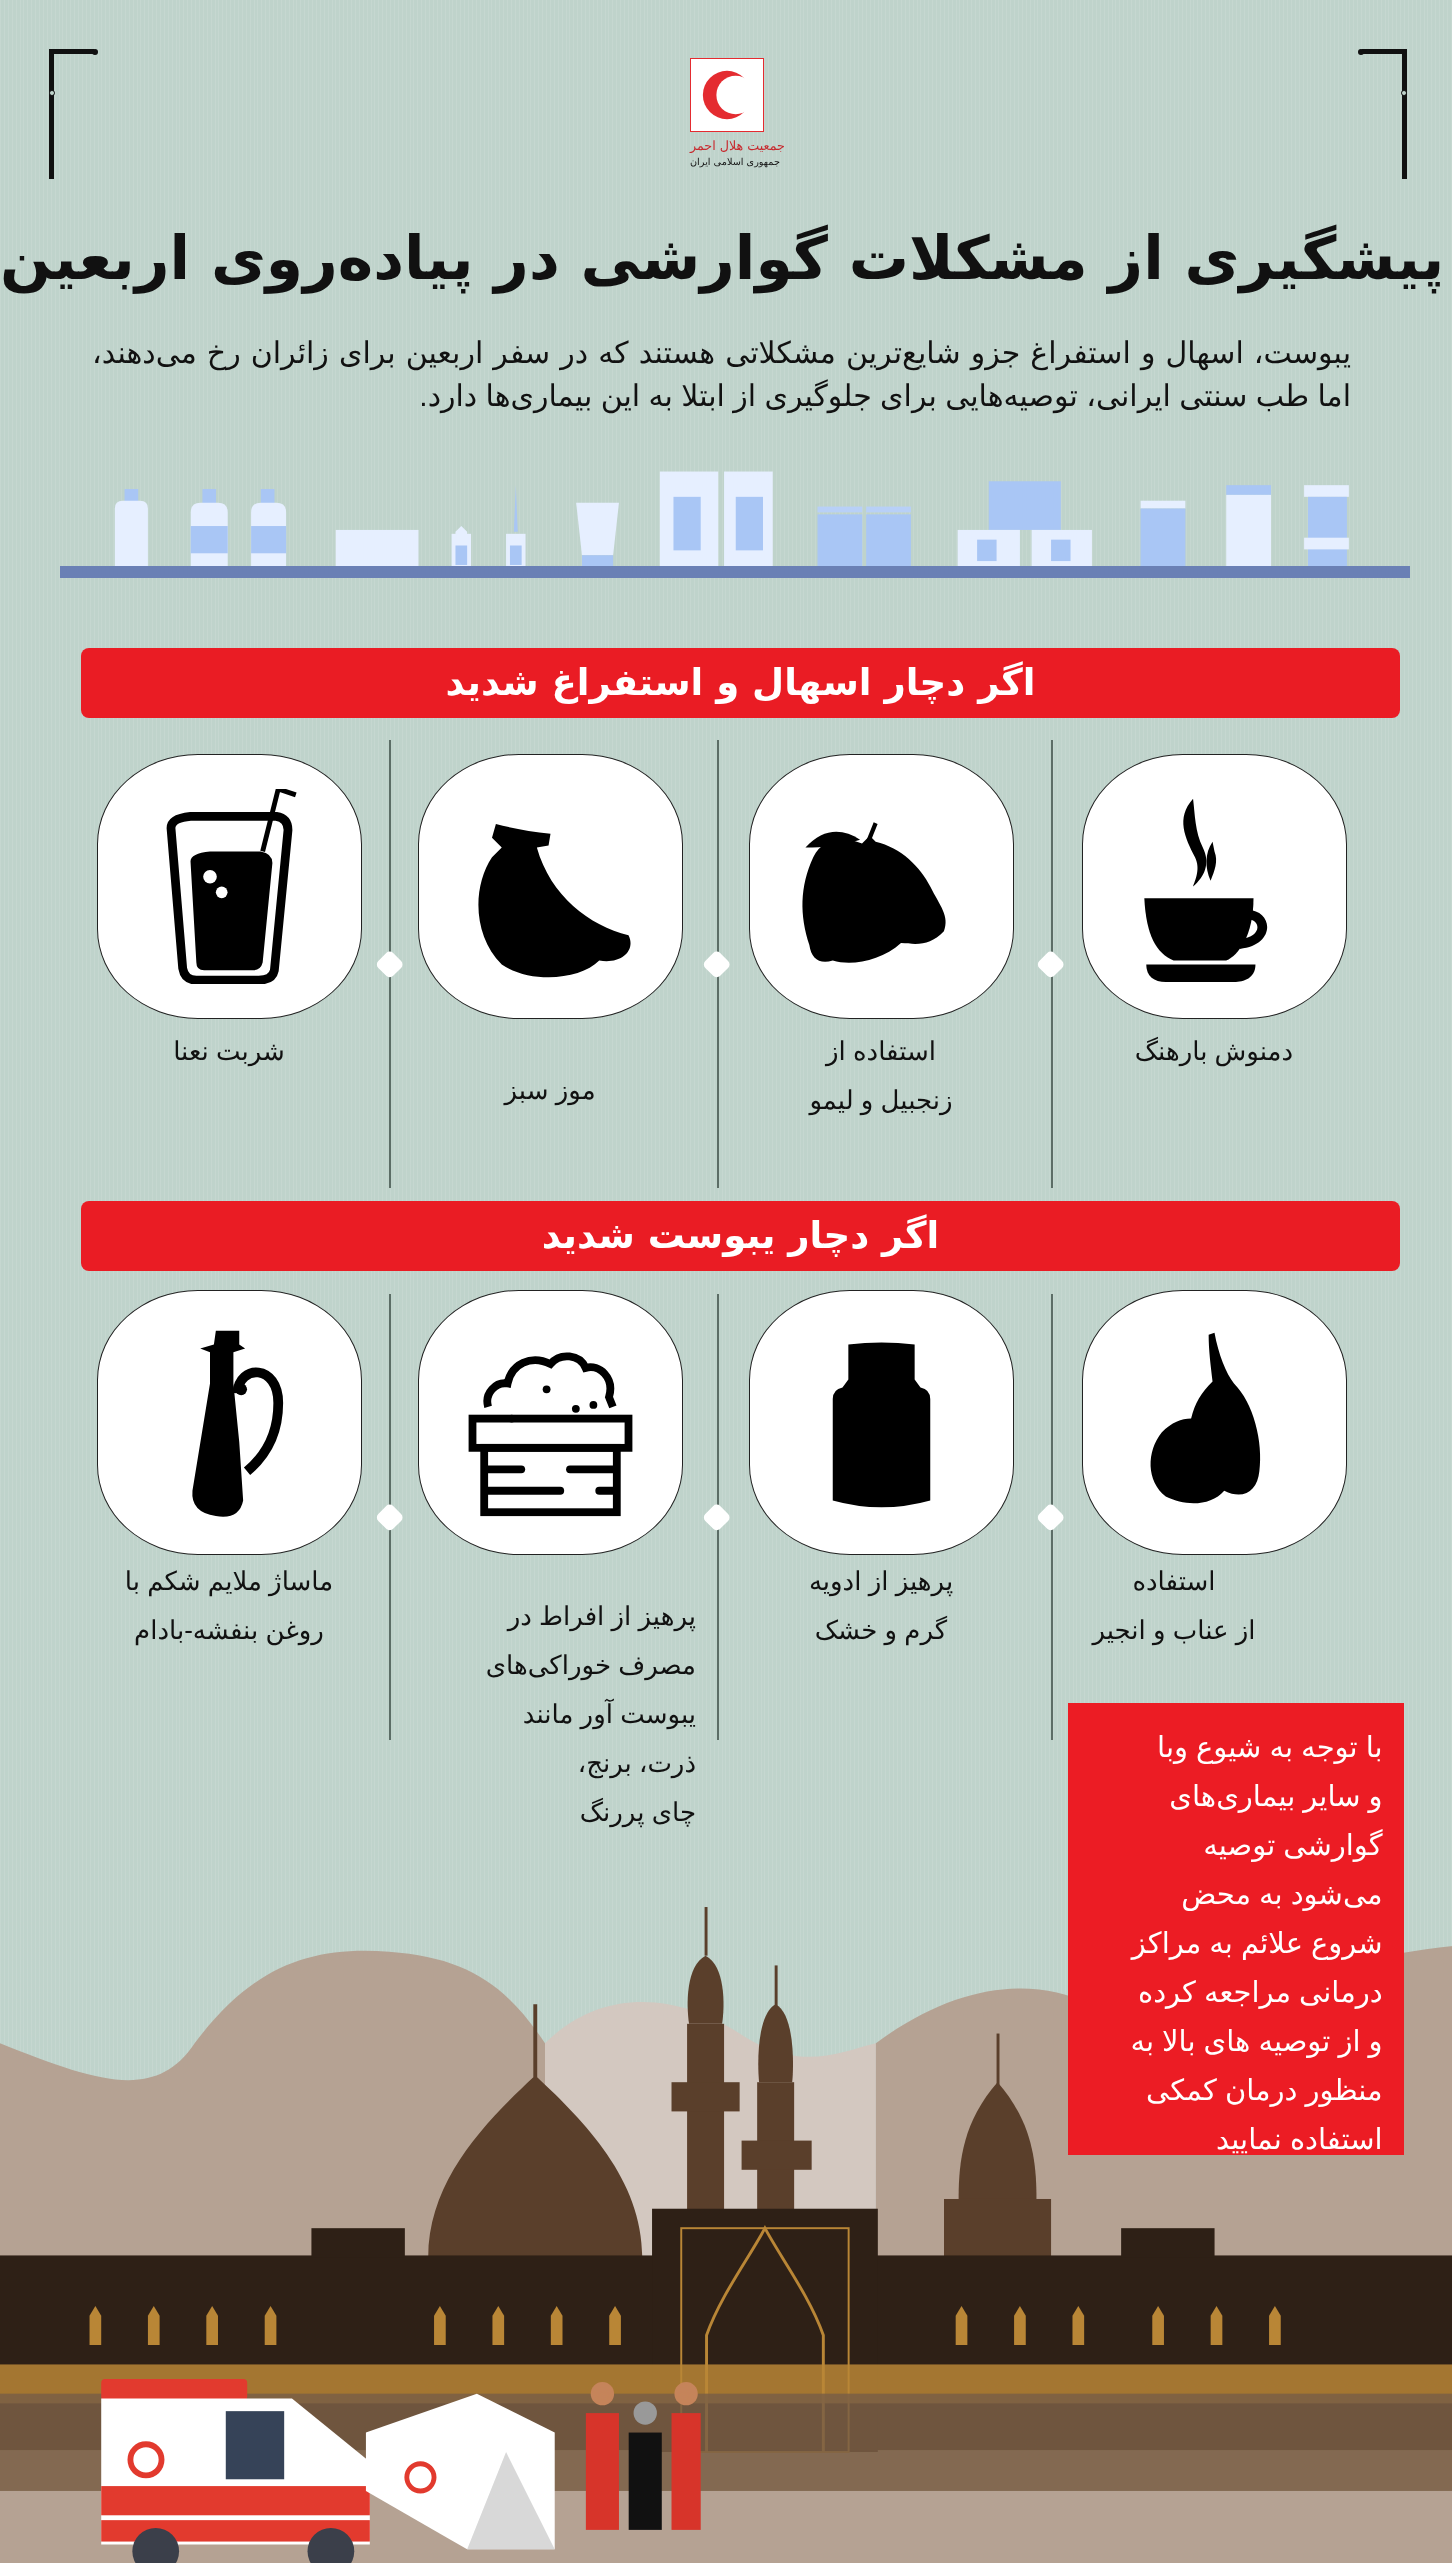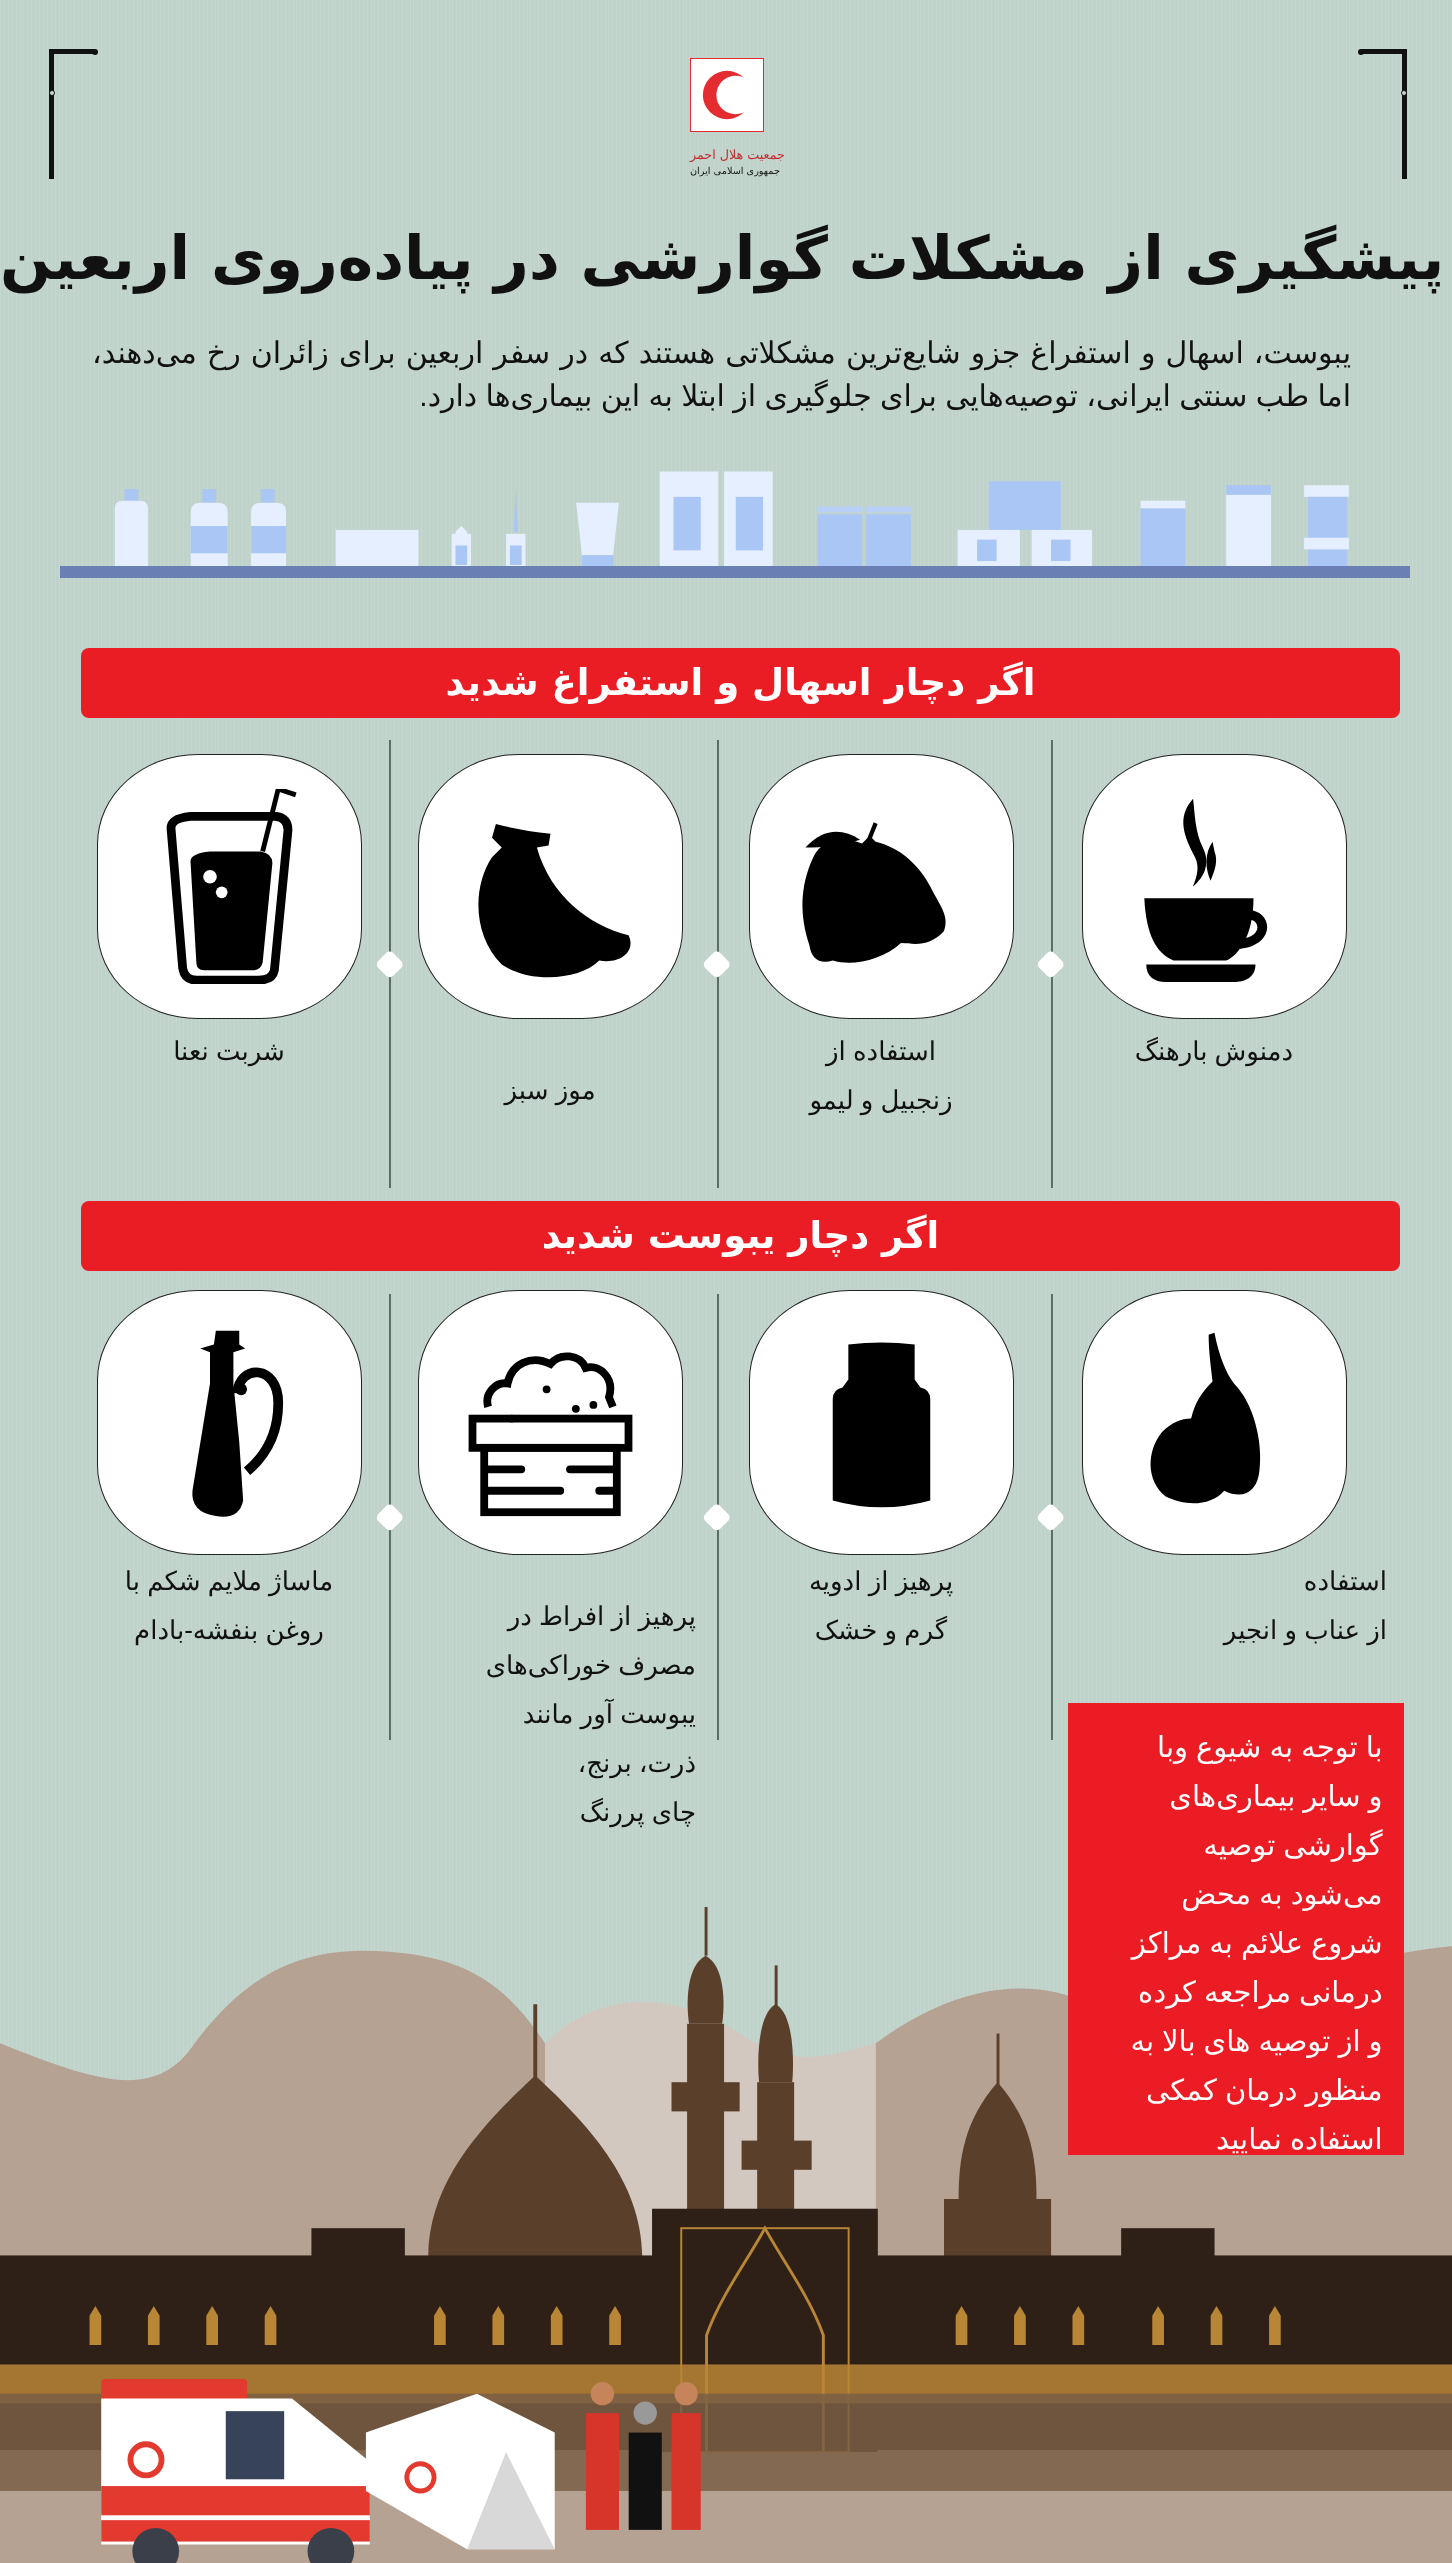--- a/index.html
+++ b/index.html
@@ -20,21 +20,21 @@
   .bracket-left { left: 49px; top: 41px; }
   .bracket-left .h { left: 0; }
   .bracket-left .v { left: 0; }
   .bracket-right { right: 46px; top: 41px; }
   .bracket-right .h { right: 0; }
   .bracket-right .v { right: 0; }
 
   
   .logo { position: absolute; left: 690px; top: 58px; width: 74px; width: 74px; text-align: center; }
   .logo-box { width: 74px; height: 74px; background: #fff; border: 1.9px solid #e42b30; margin: 0 auto; display: flex; align-items: center; justify-content: center; }
-  .logo-name { font-family: "DejaVu Serif", serif; color: #c7282d; font-size: 12.7px; line-height: 17.5px; margin-top: 14px; white-space: nowrap; }
+  .logo-name { font-family: "DejaVu Serif", serif; color: #c7282d; font-size: 12.7px; line-height: 17.5px; margin-top: 5px; white-space: nowrap; }
   .logo-sub { font-family: "DejaVu Serif", serif; color: #111; font-size: 9.7px; line-height: 13.6px; white-space: nowrap; }
 
   .title {
     position: absolute; left: 0; right: 0; top: 214px; text-align: left;
     font-family: "DejaVu Sans", sans-serif; font-weight: bold; font-size: 60px; line-height: 88px; direction: rtl; letter-spacing: -1px;
   }
   .intro {
     position: absolute; left: 92px; right: 102px; top: 331px;
     direction: rtl; text-align: justify; text-align-last: right; font-size: 30px; line-height: 43px; font-family: "Liberation Sans", sans-serif;
   }
@@ -223,21 +223,21 @@
 <div class="divider" style="left:1051px; top:1294px; height:446px;"></div>
 <div class="diamond" style="left:379px; top:1507px;"></div>
 <div class="diamond" style="left:706px; top:1507px;"></div>
 <div class="diamond" style="left:1040px; top:1507px;"></div>
 
 <div class="card" style="left:1082px; top:1290px;">
   <svg viewBox="0 0 200 200">
     <path d="M94 10 L100 8 C104 30 112 50 120 60 C140 80 150 120 146 150 C144 170 130 180 110 170 C96 186 70 186 50 176 C30 160 30 130 46 110 C56 100 66 96 76 96 C80 80 86 70 98 58 C96 40 94 26 94 10 Z" fill="#000"></path>
   </svg>
 </div>
-<div class="label" style="left:1095px; top:1557px;text-align:right;">
+<div class="label" style="left:1028px; top:1557px;">
   <div>استفاده</div>
   <div>از عناب و انجیر</div>
 </div>
 
 <div class="card" style="left:749px; top:1290px;">
   <svg viewBox="0 0 200 200">
     <path d="M66 20 Q100 16 134 20 L134 56 L140 64 Q150 66 150 76 L150 180 Q100 194 50 180 L50 76 Q50 66 60 64 L66 56 Z" fill="#000"></path>
   </svg>
 </div>
 <div class="label" style="left:735px; top:1557px;">

